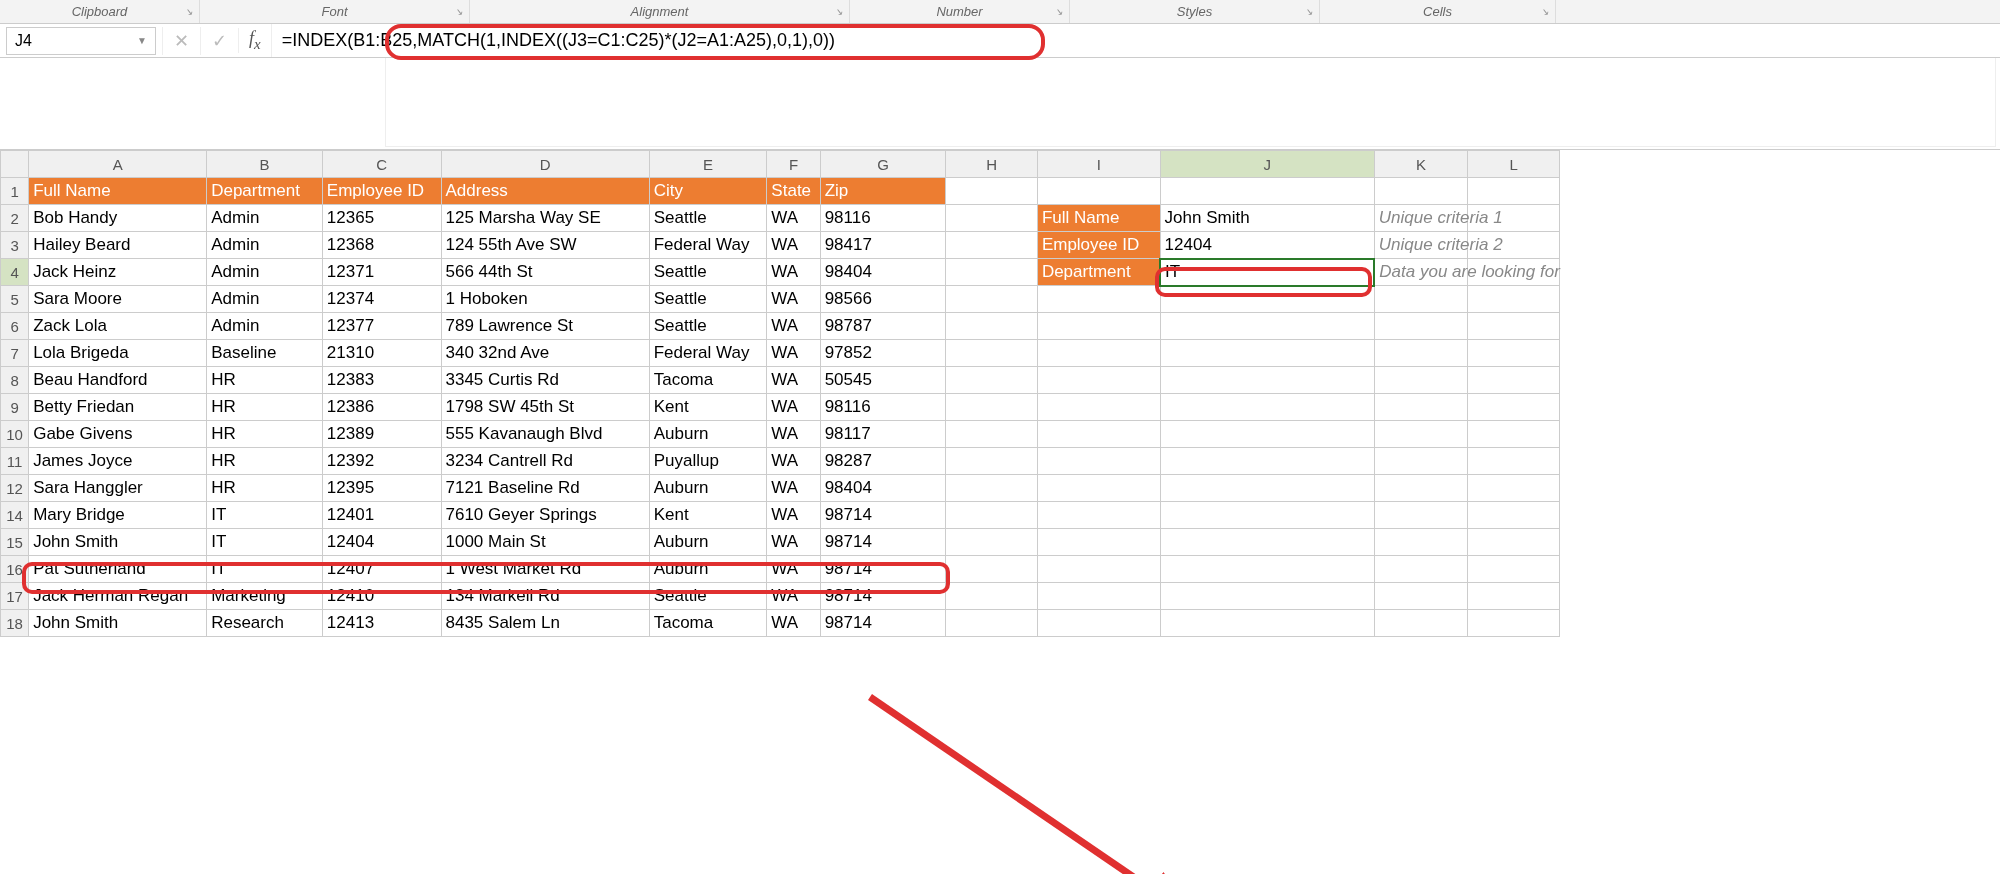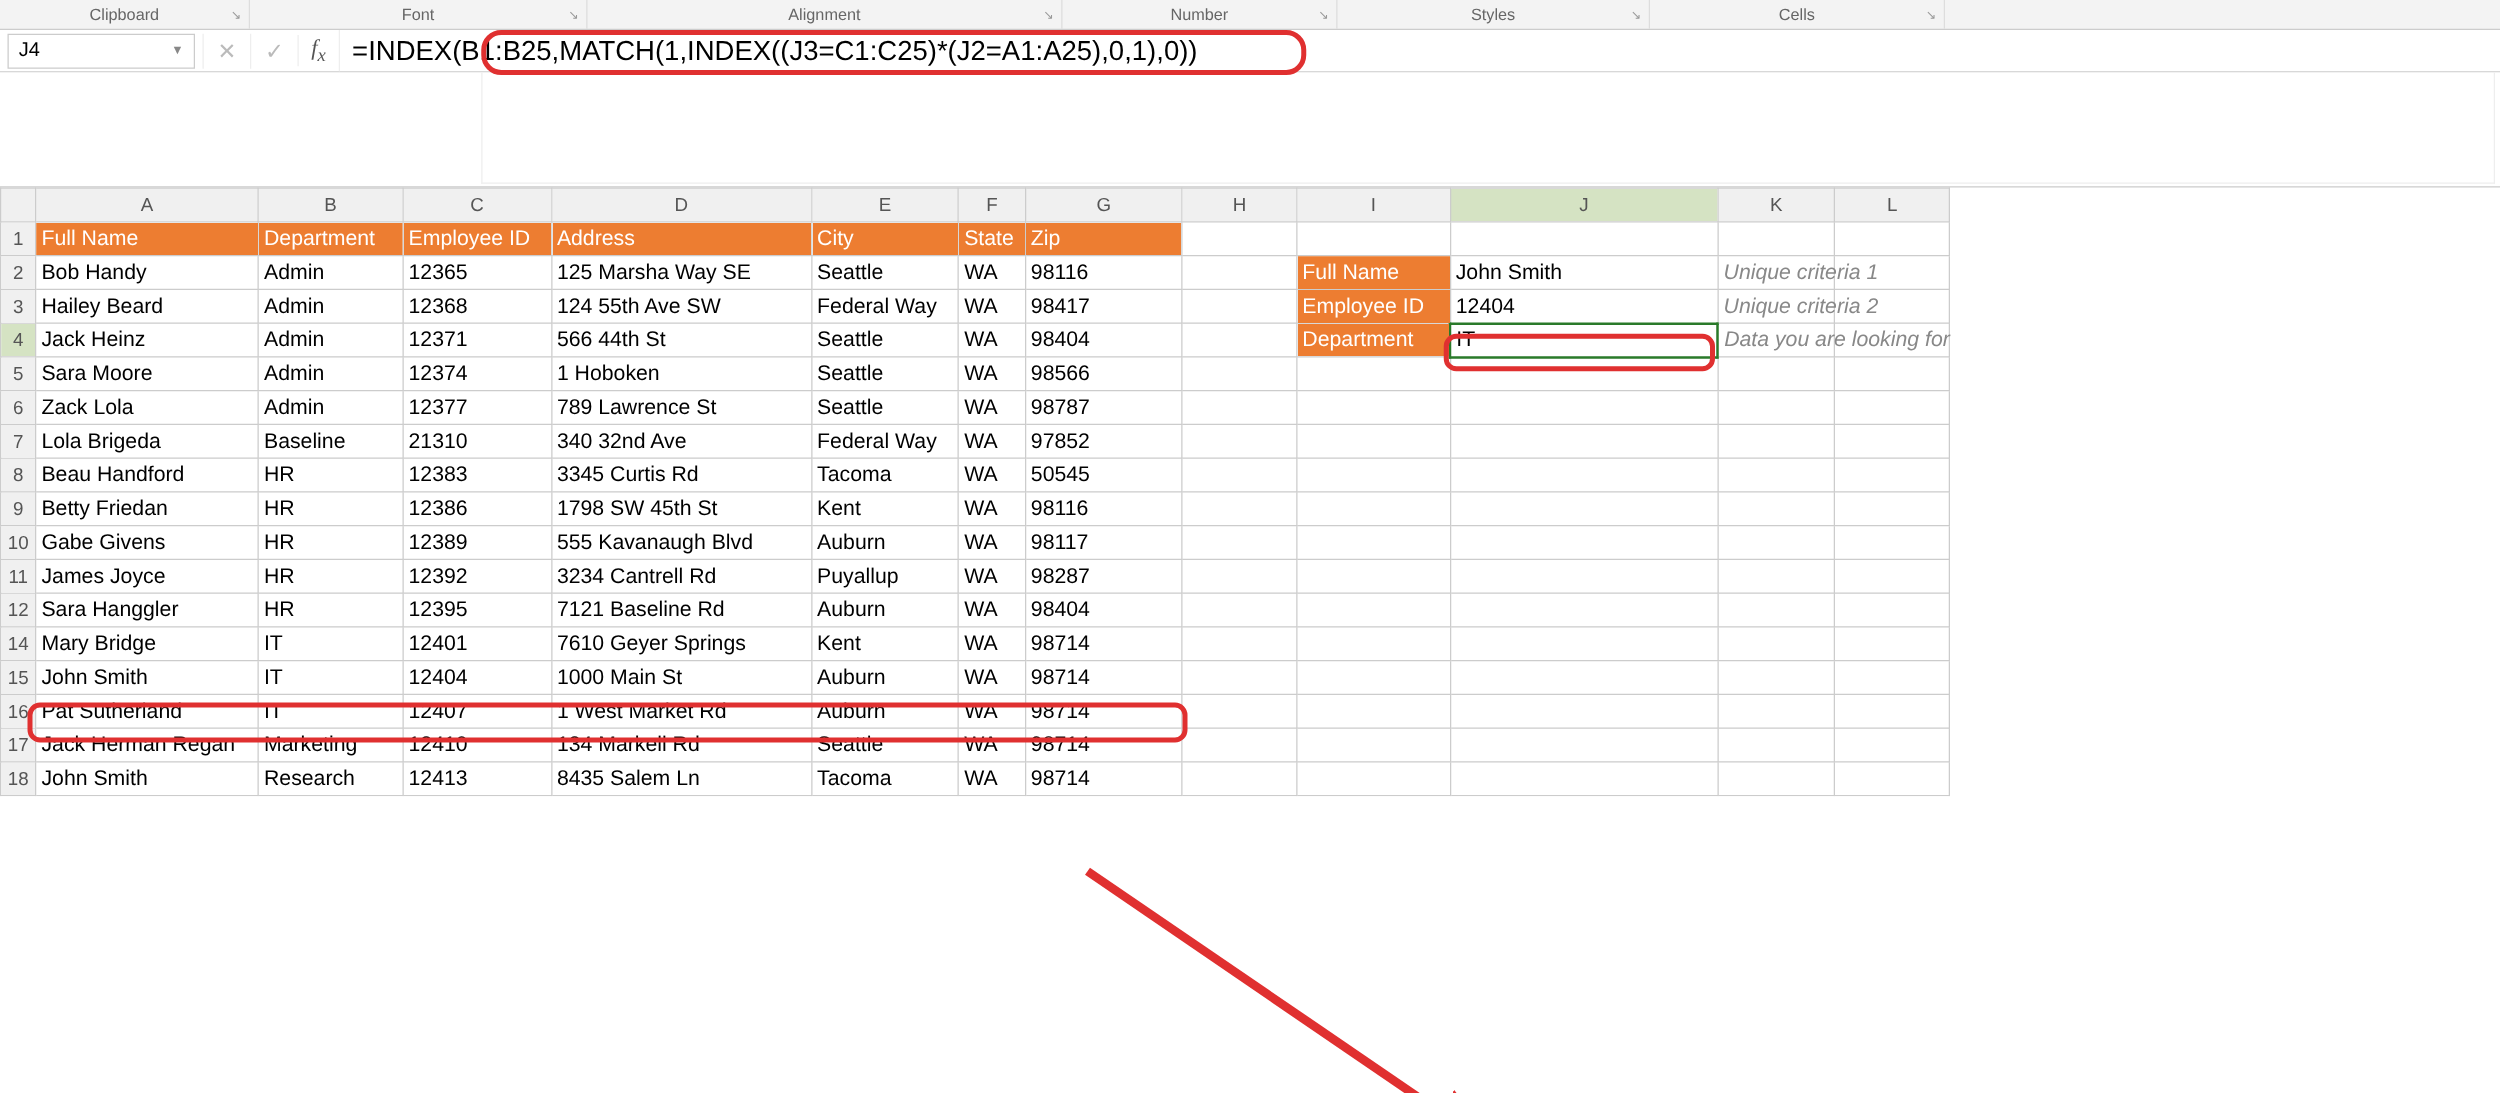--- a/index.html
+++ b/index.html
@@ -1,28 +1,28 @@
 <!DOCTYPE html>
 <html><head>
 <meta charset="utf-8">
 <style>
 * { box-sizing: border-box; margin: 0; padding: 0; }
 body { font-family: "Segoe UI", Arial, sans-serif; font-size: 16px; background: #fff; color: #000; overflow: hidden; }
 
 .ribbon-groups { display: flex; height: 24px; border-bottom: 1px solid #ccc; background: #f3f3f3; font-size: 13px; color: #666; }
-.ribbon-group { display: flex; align-items: center; justify-content: center; border-right: 1px solid #ddd; position: relative; }
+.ribbon-group { display: flex; align-items: center; justify-content: center; border-right: 1px solid #ddd; position: relative; font-style: italic; }
 .ribbon-group .exp { position: absolute; right: 6px; font-size: 10px; color: #999; }
 
 .formula-row { display: flex; align-items: center; height: 34px; border-bottom: 1px solid #ccc; background: #fff; }
 .name-box { width: 150px; height: 28px; border: 1px solid #ccc; margin: 0 6px; padding: 2px 8px; font-size: 16px; display:flex; align-items:center; }
 .name-box .dd { margin-left:auto; font-size:10px; color:#888; }
 .fb-btn { width: 38px; height: 28px; display:flex; align-items:center; justify-content:center; border-left:1px solid #eee; color:#888; font-size:18px; }
 .fx-label { font-style: italic; font-family: "Times New Roman", serif; color:#555; font-size:18px; padding:0 10px; border-left:1px solid #eee; }
 .formula-input-wrap { flex:1; position:relative; display:flex; align-items:center; height:100%; border-left:1px solid #eee; }
-.formula-input { padding:12px 10px; font-size:22px; white-space:nowrap; }
+.formula-input { padding:12px 10px; font-size:18px; white-space:nowrap; }
 
 .spacer-row { height:92px; border-bottom:1px solid #ccc; background:#fff; position:relative; }
 .spacer-inner { position:absolute; left:385px; right:4px; top:0; bottom:2px; border:1px solid #eee; border-top:none; }
 
 .grid-wrap { position:relative; }
 
 td { position:relative; }
 
 table.grid { border-collapse: collapse; table-layout: fixed; width: 1560px; }
 table.grid th, table.grid td { border: 1px solid #ccc; height: 27px; padding: 0 4px; font-size: 17px; text-align: left; white-space: nowrap; overflow: hidden; }

